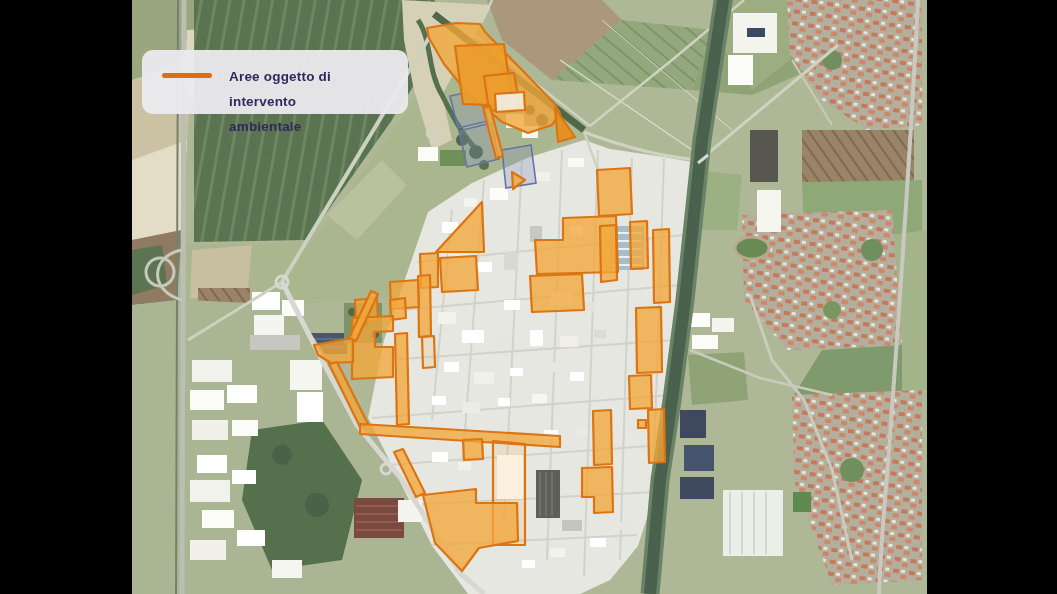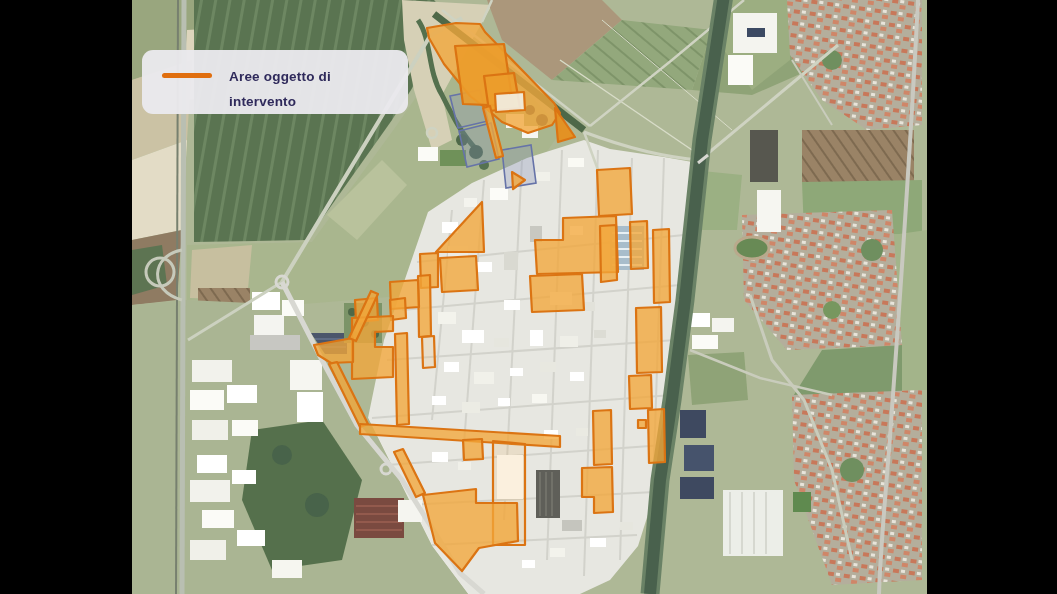--- a/index.html
+++ b/index.html
@@ -316,16 +316,17 @@
     </svg>
   </div>
 
   <div class="letterbox lb-left"></div>
   <div class="letterbox lb-right"></div>
 
   <div class="legend">
     <div class="legend-swatch" style="background: rgb(224, 110, 14);"></div>
     <div class="legend-text" style="color: rgb(47, 42, 91);">
       <div>Aree oggetto di intervento</div>
+      <div>ambientale</div>
     </div>
   </div>
 
 </div>
 
 </body></html>

